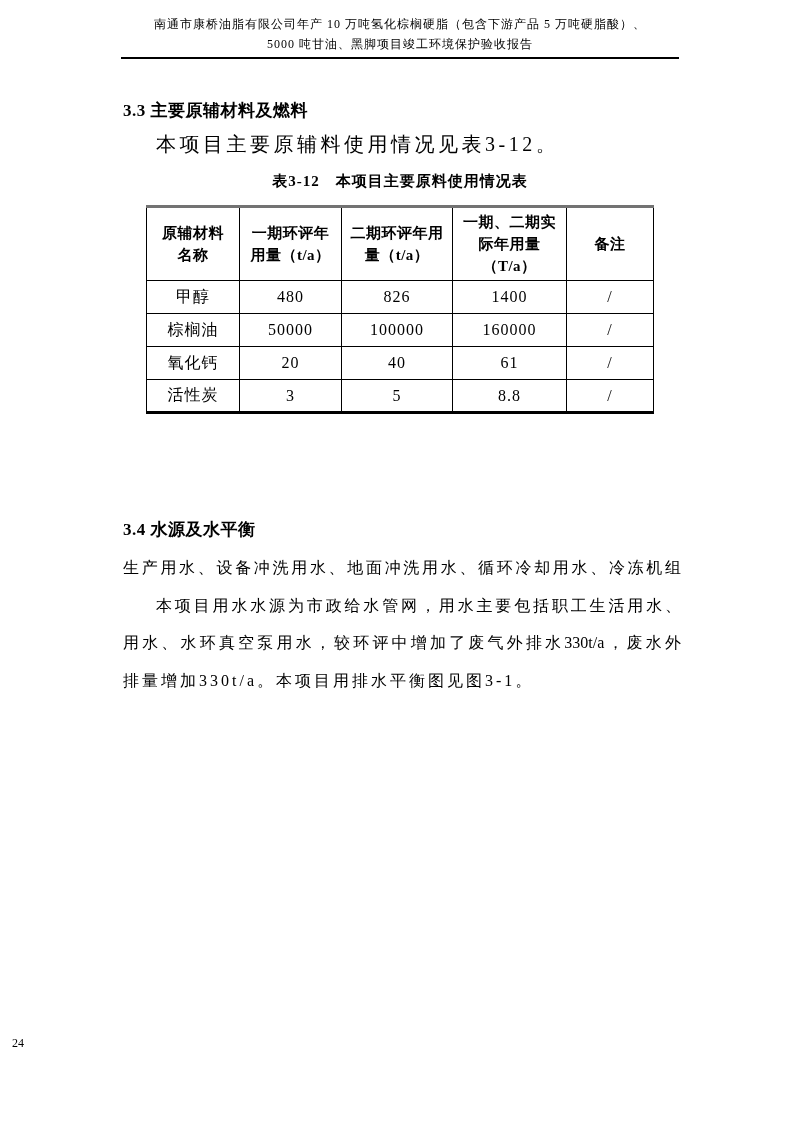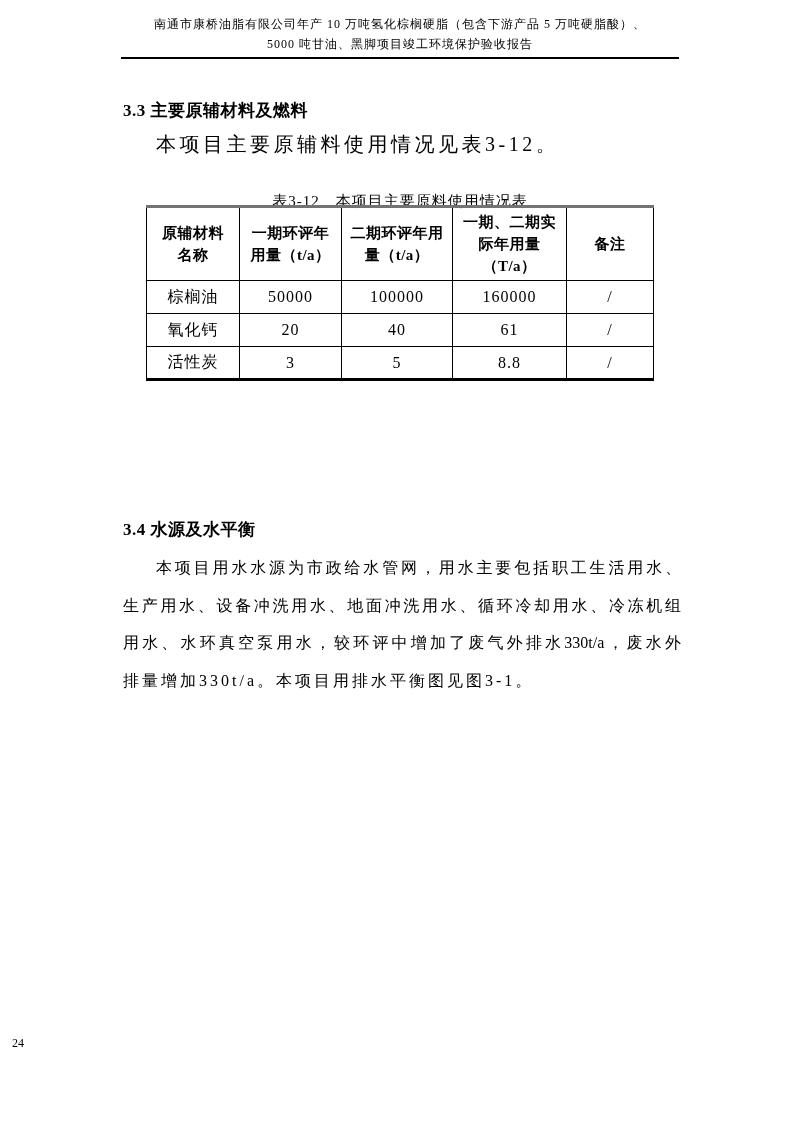--- a/index.html
+++ b/index.html
@@ -73,23 +73,22 @@
   .line-last { letter-spacing: 3px; }
 
   
   .table-caption {
     position: absolute;
     top: 172px;
     left: 121px;
     width: 558px;
     text-align: center;
     font-size: 15px;
-    font-weight: normal;
+    font-weight: bold;
     letter-spacing: 1px;
-    margin-top: 20px;
   }
   .materials-table {
     position: absolute;
     top: 205px;
     left: 146px;
     width: 507px;
     border-collapse: collapse;
     table-layout: fixed;
     border-top: 3px solid #737373;
     border-bottom: 3px solid #000;
@@ -160,20 +159,27 @@
         <th>二期环评年用
 量（t/a）</th>
         <th>一期、二期实
 际年用量
 （T/a）</th>
         <th>备注</th>
       </tr>
     </thead>
     <tbody>
       <tr>
+        <td>甲醇</td>
+        <td>480</td>
+        <td>826</td>
+        <td>1400</td>
+        <td>/</td>
+      </tr>
+      <tr>
         <td>棕榈油</td>
         <td>50000</td>
         <td>100000</td>
         <td>160000</td>
         <td>/</td>
       </tr>
       <tr>
         <td>氧化钙</td>
         <td>20</td>
         <td>40</td>
@@ -186,21 +192,21 @@
         <td>5</td>
         <td>8.8</td>
         <td>/</td>
       </tr>
     </tbody>
   </table>
 
   <div class="sec-heading sec-34">3.4 水源及水平衡</div>
 
   <div class="para-34">
+    <div class="bline jline">生产用水、设备冲洗用水、地面冲洗用水、循环冷却用水、冷冻机组</div>
     <div class="bline jline line-first">本项目用水水源为市政给水管网，用水主要包括职工生活用水、</div>
-    <div class="bline jline">生产用水、设备冲洗用水、地面冲洗用水、循环冷却用水、冷冻机组</div>
     <div class="bline jline">用水、水环真空泵用水，较环评中增加了废气外排水330t/a，废水外</div>
     <div class="bline line-last">排量增加330t/a。本项目用排水平衡图见图3-1。</div>
   </div>
 
   <div class="page-number">24</div>
 
 </div>
 
 </body></html>

